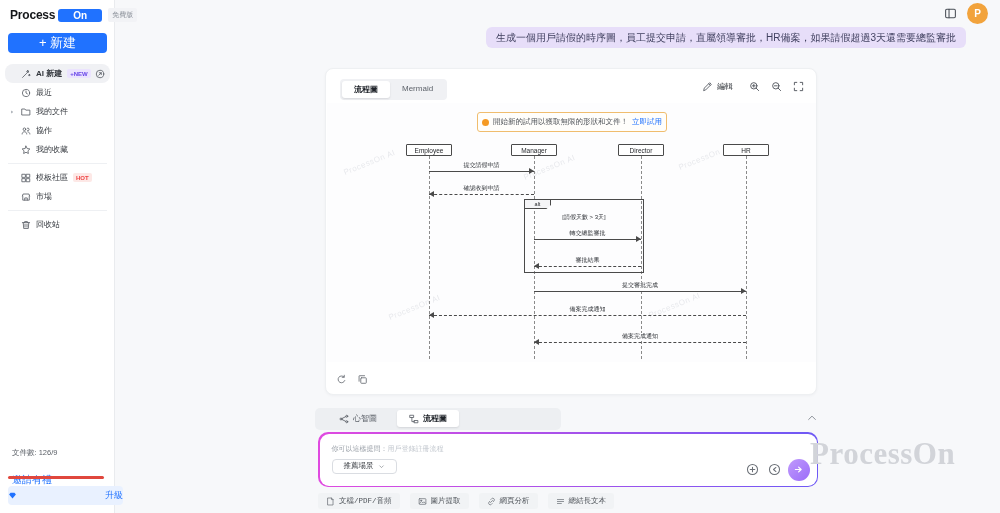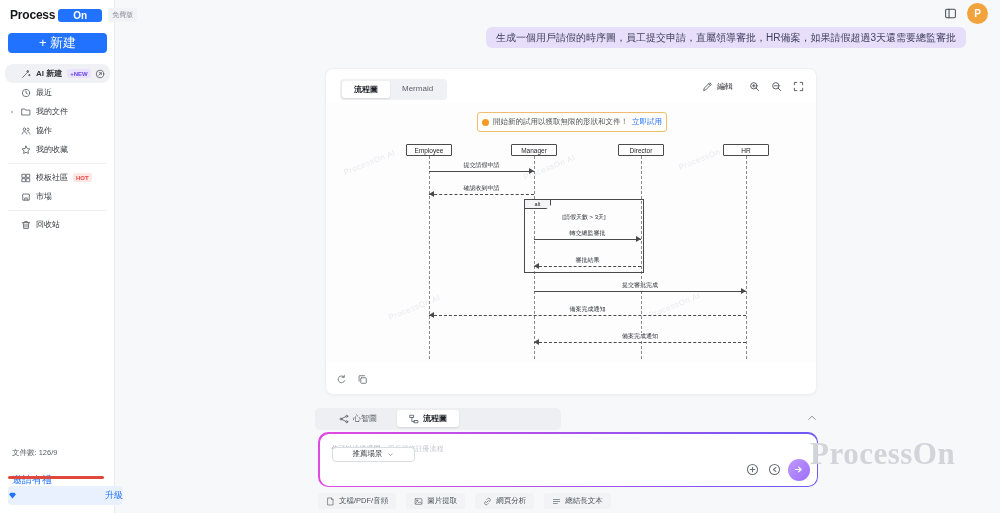--- a/index.html
+++ b/index.html
@@ -72,30 +72,30 @@
 
 
 .composer-tabs-row{position:absolute;left:315px;top:408px;width:503px;height:22px;z-index:4}
 .seg.big{position:absolute;left:0;top:0;width:246px;height:22px;border-radius:5px;background:#edeff2;padding:2px 2px 2px 12px;justify-content:flex-start;gap:8px}
 .collapse{position:absolute;right:0;top:4px;width:12px;height:12px;color:#8b9097;cursor:pointer}
 .composer{position:absolute;left:318px;top:432px;width:500px;height:55px;border-radius:10px;padding:1.5px;background:linear-gradient(90deg,var(--composer-gradient-start,#e04ae0),var(--composer-gradient-end,#6e59f5));z-index:4}
 .composer-inner{position:relative;width:100%;height:100%;background:#fff;border-radius:9px}
 .ph{position:absolute;left:12px;top:10px;font-size:7px;white-space:nowrap;cursor:text}
 .ph1{color:#9aa0a8}
 .ph2{color:#c3c8cf}
-.scene-btn{position:absolute;left:12px;bottom:24px;height:15px;display:flex;align-items:center;gap:4px;padding:0 20px;border:1px solid #dadde2;border-radius:4px;background:#fff;font-size:7.5px;color:#33373d;cursor:pointer;font-family:inherit}
+.scene-btn{position:absolute;left:12px;bottom:12px;height:15px;display:flex;align-items:center;gap:4px;padding:0 11px;border:1px solid #dadde2;border-radius:4px;background:#fff;font-size:7.5px;color:#33373d;cursor:pointer;font-family:inherit}
 .icn.xs{width:7px;height:7px;color:#6b7077}
 .cbtn{position:absolute;bottom:10px;width:13px;height:13px;color:#6b7077;cursor:pointer}
 .add{right:58px}
 .ins{right:36px}
 .send-btn{position:absolute;right:7px;bottom:5px;width:22px;height:22px;border:none;border-radius:50%;background:linear-gradient(135deg,var(--send-gradient-start,#c09afc),var(--send-gradient-end,#9b6cf9));display:flex;align-items:center;justify-content:center;cursor:pointer}
 .send-btn .icn{width:11px;height:11px;color:#fff}
 .send-btn .icn svg{stroke-width:1.8}
 .chips{position:absolute;left:318px;top:493px;display:flex;gap:10px;z-index:4}
-.chip{display:flex;align-items:center;gap:4px;background:#f1f3f5;border:none;border-radius:3px;padding:3px 8px;font-size:7.5px;color:#4e5359;cursor:pointer;font-family:Liberation Sans, sans-serif;white-space:nowrap}
+.chip{display:flex;align-items:center;gap:4px;background:#f1f3f5;border:none;border-radius:3px;padding:3px 8px;font-size:7.5px;color:#4e5359;cursor:pointer;font-family:Liberation Mono, monospace;white-space:nowrap}
 .chip .icn{width:9px;height:9px;color:#6b7077}
 .page-watermark{position:absolute;left:810px;top:436px;font-family:"Liberation Serif","DejaVu Serif",serif;font-size:31px;font-weight:700;color:#d2d4d9;z-index:5;pointer-events:none;letter-spacing:.5px}
 </style>
 </head>
 <body>
 
 <div class="stage">
 
   <aside class="sidebar">
     <div class="logo-row">

